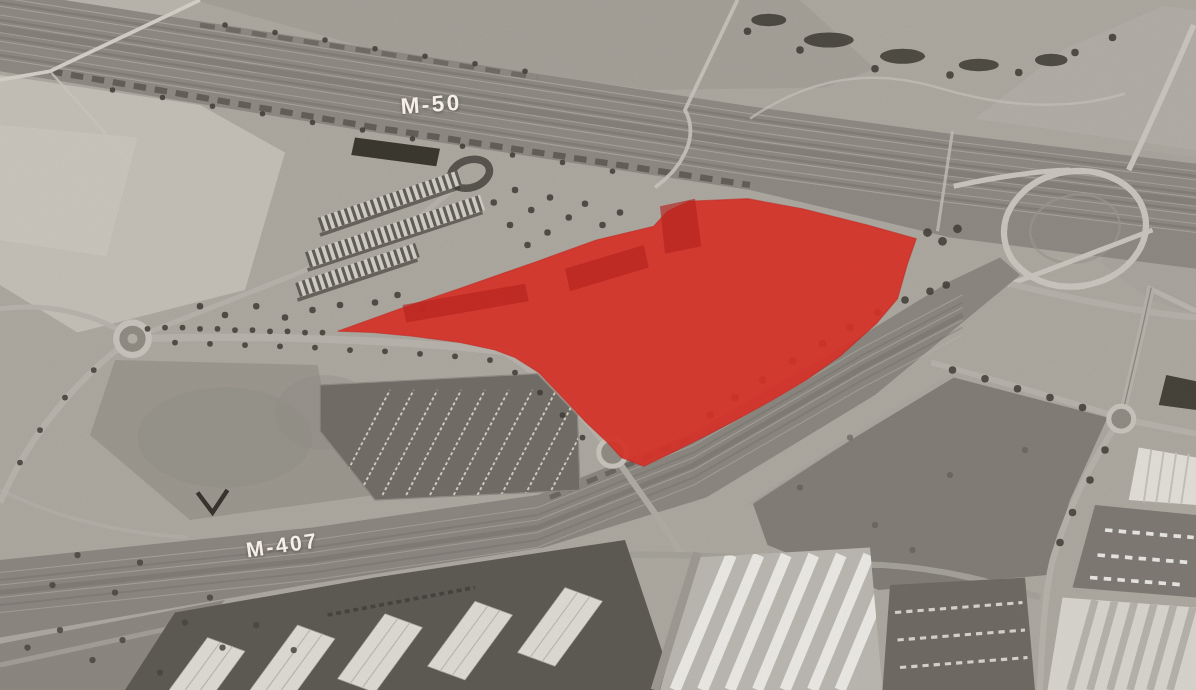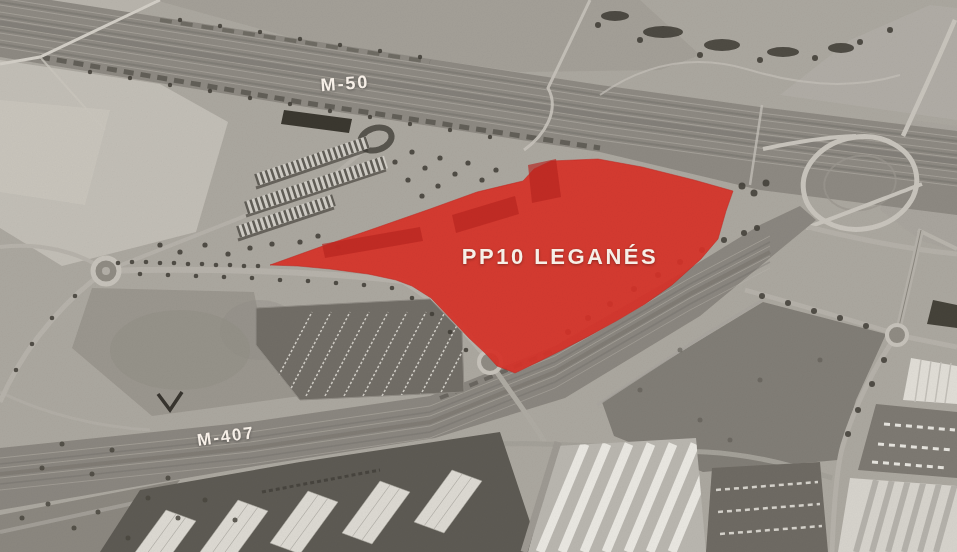--- a/index.html
+++ b/index.html
@@ -381,14 +381,13 @@
       <polygon points="452,215 515,196 519,214 456,233"></polygon>
       <polygon points="528,165 556,159 561,197 532,203"></polygon>
     </g>
   </g>
 
   <rect width="957" height="552" filter="url(#grain)" opacity="0.08" style="mix-blend-mode:multiply"></rect>
 </svg>
 
 <div class="lbl m50">M-50</div>
 <div class="lbl m407">M-407</div>
-<div class="lbl zone">PP10 LEGANÉS</div>
 </div>
 
 </body></html>

